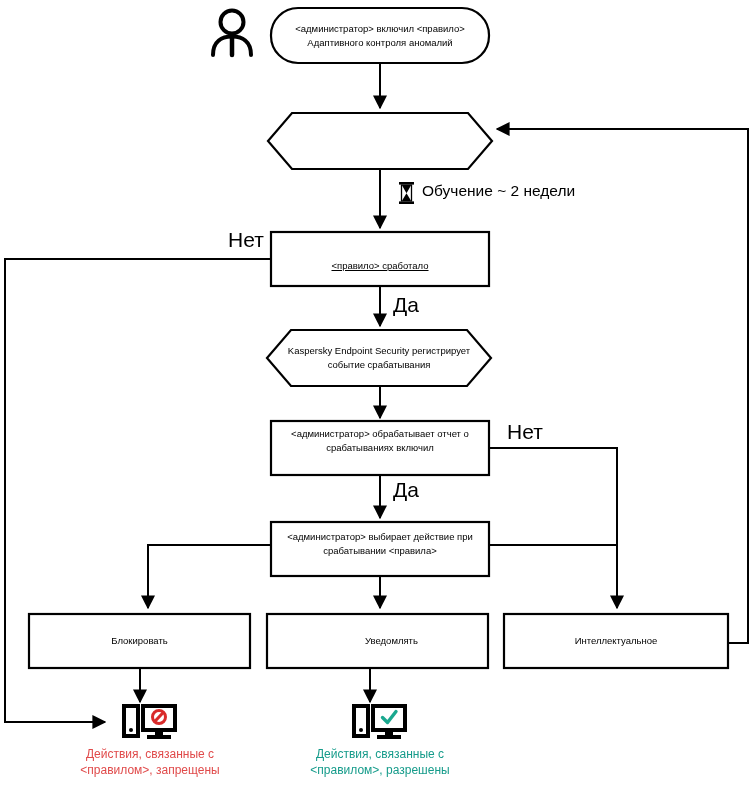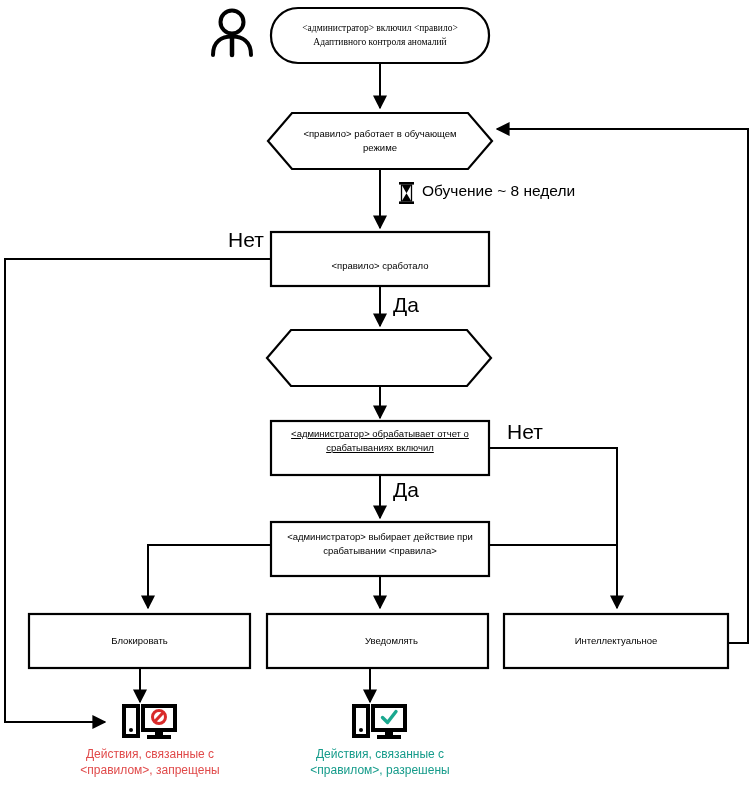--- a/index.html
+++ b/index.html
@@ -144,48 +144,48 @@
 
     <g stroke="#000000" fill="none">
       <rect x="399" y="182" width="15" height="2.6" fill="#000000" stroke="none"></rect>
       <rect x="399" y="201.4" width="15" height="2.6" fill="#000000" stroke="none"></rect>
       <path d="M 401.5 184.6 L 411.5 184.6 L 406.5 193.2 Z" fill="#000000" stroke="none"></path>
       <path d="M 401.5 201.4 L 411.5 201.4 L 406.5 193.2 Z" fill="#000000" stroke="none"></path>
       <path d="M 401.5 184.6 L 401.5 201.4 M 411.5 184.6 L 411.5 201.4" stroke-width="1.3"></path>
     </g>
   </svg>
 
-  <div class="node-text" style="left:271px; top:8px; width:218px; height:55px;font-family:Liberation Serif, serif;">
+  <div class="node-text" style="left:271px; top:8px; width:218px; height:55px;">
     <div>
       <div>&lt;администратор&gt; включил &lt;правило&gt;</div>
       <div>Адаптивного контроля аномалий</div>
     </div>
   </div>
 
-  <div class="node-text" style="left:268px; top:113px; width:224px; height:56px;">
-    <div>
-      <div>&lt;правило&gt;  работает в обучающем</div>
-      <div>режиме</div>
-    </div>
-  </div>
 
   <div class="wait-label" style="left:393px; top:182px;">
     <span style="display:inline-block; width:22px;"></span>
-    <span>Обучение ~ 8 недели</span>
-  </div>
-
-  <div class="node-text" style="left:271px; top:232px; width:218px; height:68px;">
+    <span>Обучение ~ 2 недели</span>
+  </div>
+
+  <div class="node-text" style="left:271px; top:232px; width:218px; height:68px;text-decoration:underline;">
     <div>&lt;правило&gt; сработало</div>
   </div>
 
   <div class="edge-label" style="left:228px; top:228px;">Нет</div>
   <div class="edge-label" style="left:393px; top:293px;">Да</div>
 
-
-  <div class="node-text" style="left:271px; top:421px; width:218px; height:40px;text-decoration:underline;">
+  <div class="node-text" style="left:267px; top:330px; width:224px; height:56px;">
+    <div>
+      <div>Kaspersky Endpoint Security регистрирует</div>
+      <div>событие срабатывания</div>
+    </div>
+  </div>
+
+  <div class="node-text" style="left:271px; top:421px; width:218px; height:40px;">
     <div>
       <div>&lt;администратор&gt; обрабатывает отчет о</div>
       <div>срабатываниях включил</div>
     </div>
   </div>
 
   <div class="edge-label" style="left:507px; top:420px;">Нет</div>
   <div class="edge-label" style="left:393px; top:478px;">Да</div>
 
   <div class="node-text" style="left:271px; top:522px; width:218px; height:44px;">

